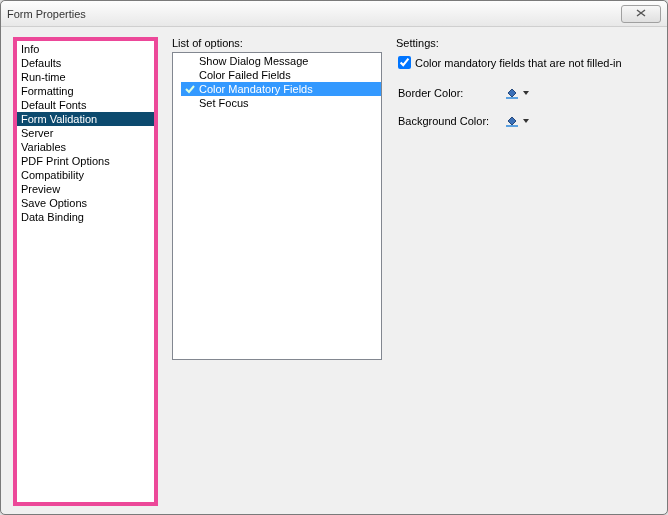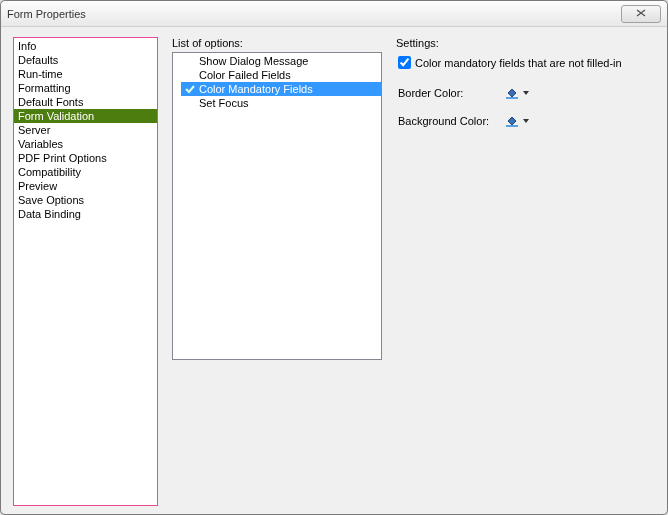--- a/index.html
+++ b/index.html
@@ -50,33 +50,33 @@
   }
   .body {
     flex: 1;
     display: flex;
     padding: 10px 12px 8px 12px;
     gap: 14px;
   }
   .nav-list {
     width: 145px;
     background: #fff;
-    border: 1px solid #ec4899;
+    border: 4px solid #ec4899;
     overflow: auto;
     padding: 1px 0;
   }
   .nav-item {
     padding: 0 4px;
     line-height: 14px;
     height: 14px;
     white-space: nowrap;
     cursor: default;
   }
   .nav-item.selected {
-    background: #4d7c0f;
+    background: #0c4a6e;
     color: #fff;
   }
   .center-col {
     width: 210px;
     display: flex;
     flex-direction: column;
   }
   .col-label {
     margin-bottom: 3px;
   }

